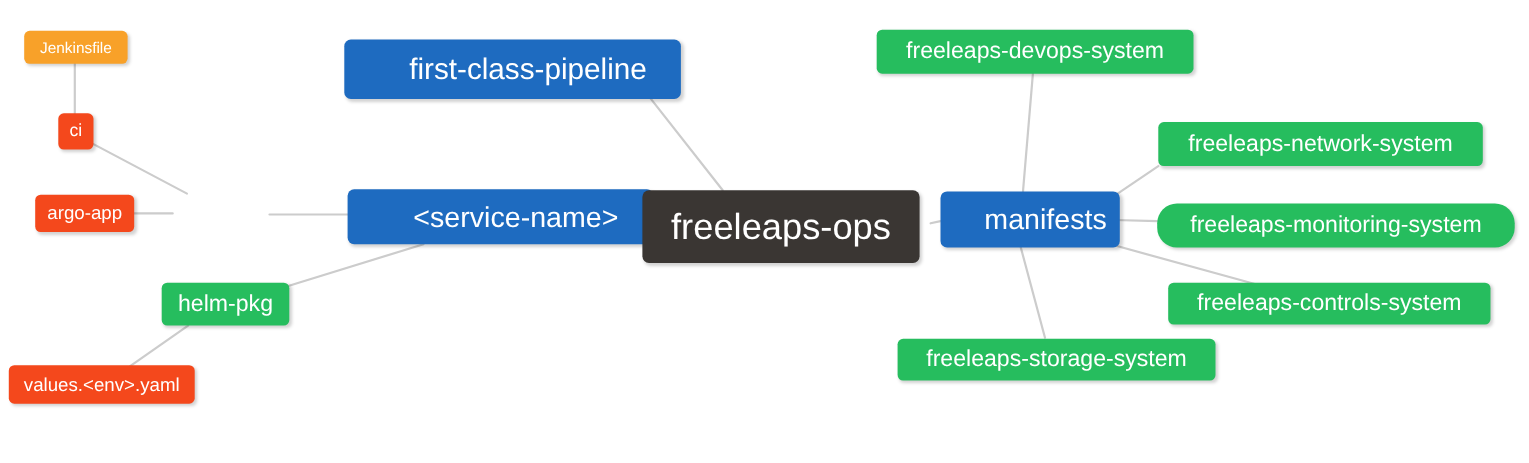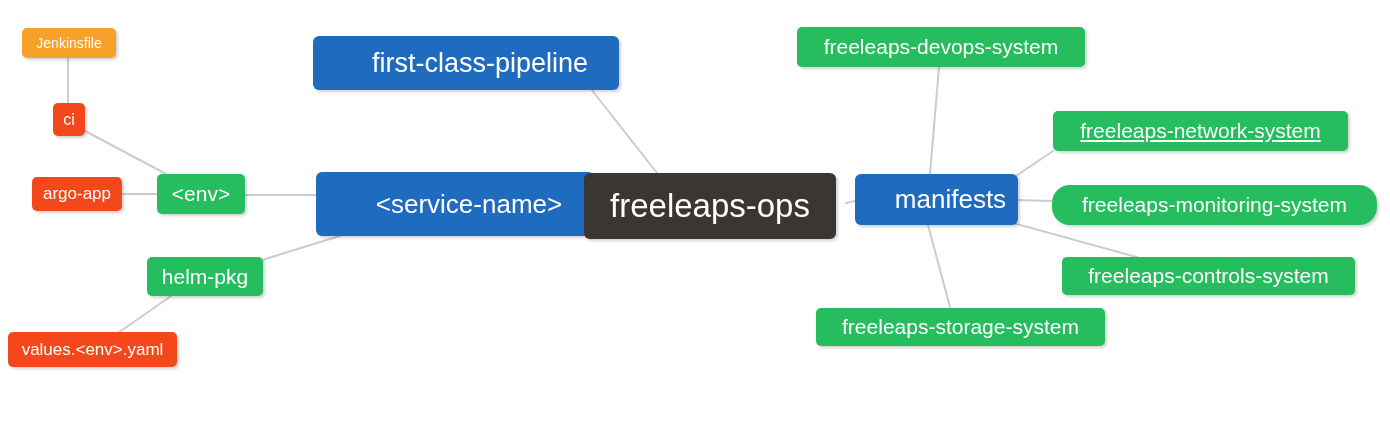--- a/index.html
+++ b/index.html
@@ -20,25 +20,25 @@
   .orange { background:#f8a129; }
   .rootbg { background:#3a3633; border-radius:6px; }
 
   #n-jenkinsfile { left:22px;   top:28px;  width:94px;  height:30px; font-size:14px; }
   #n-ci          { left:53px;   top:103px; width:32px;  height:33px; font-size:16px; }
   #n-argo        { left:32px;   top:177px; width:90px;  height:34px; font-size:17px; }
   #n-env         { left:157px;  top:174px; width:88px;  height:40px; font-size:21px; }
   #n-helm        { left:147px;  top:257px; width:116px; height:39px; font-size:21px; }
   #n-values      { left:8px;    top:332px; width:169px; height:35px; font-size:17px; }
   #n-pipeline    { left:313px;  top:36px;  width:278px; height:54px; font-size:27px; }
-  #n-service     { left:316px;  top:172px; width:250px; height:64px; font-size:26px; }
+  #n-service     { left:316px;  top:172px; width:250px; height:50px; font-size:26px; }
   #n-root        { left:584px;  top:173px; width:252px; height:66px; font-size:33px; }
   #n-manifests   { left:855px;  top:174px; width:135px; height:51px; font-size:26px; }
   #n-devops      { left:797px;  top:27px;  width:288px; height:40px; font-size:21px;justify-content:center; }
-  #n-network     { left:1053px; top:111px; width:295px; height:40px; font-size:21px;text-decoration:underline; }
+  #n-network     { left:1053px; top:111px; width:295px; height:40px; font-size:21px; }
   #n-monitoring  { left:1052px; top:185px; width:325px; height:40px; font-size:21px;border-radius:18px; }
   #n-controls    { left:1062px; top:257px; width:293px; height:38px; font-size:21px; }
   #n-storage     { left:816px;  top:308px; width:289px; height:38px; font-size:21px; }
 </style>
 </head>
 <body>
 
 <div class="canvas">
 
   <svg class="edges" viewBox="0 0 1390 421">
@@ -59,23 +59,20 @@
   </svg>
 
   <div class="node orange" id="n-jenkinsfile">
     <span>Jenkinsfile</span>
   </div>
   <div class="node red" id="n-ci">
     <span>ci</span>
   </div>
   <div class="node red" id="n-argo">
     <span>argo-app</span>
-  </div>
-  <div class="node green" id="n-env">
-    <span>&lt;env&gt;</span>
   </div>
   <div class="node red" id="n-values">
     <span>values.&lt;env&gt;.yaml</span>
   </div>
   <div class="node green" id="n-helm">
     <span>helm-pkg</span>
   </div>
   <div class="node blue" id="n-pipeline">
     <span>first-class-pipeline</span>
   </div>

